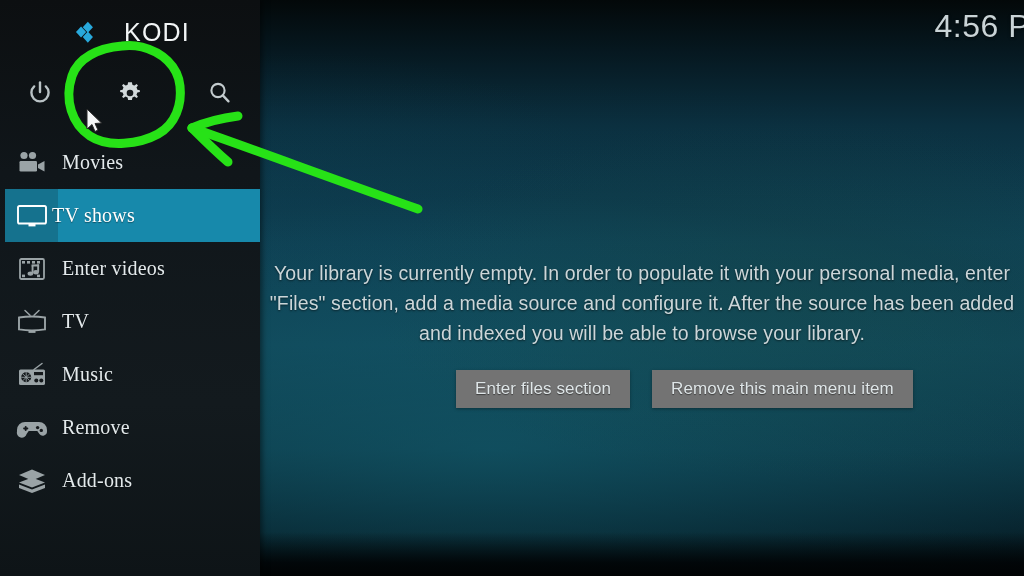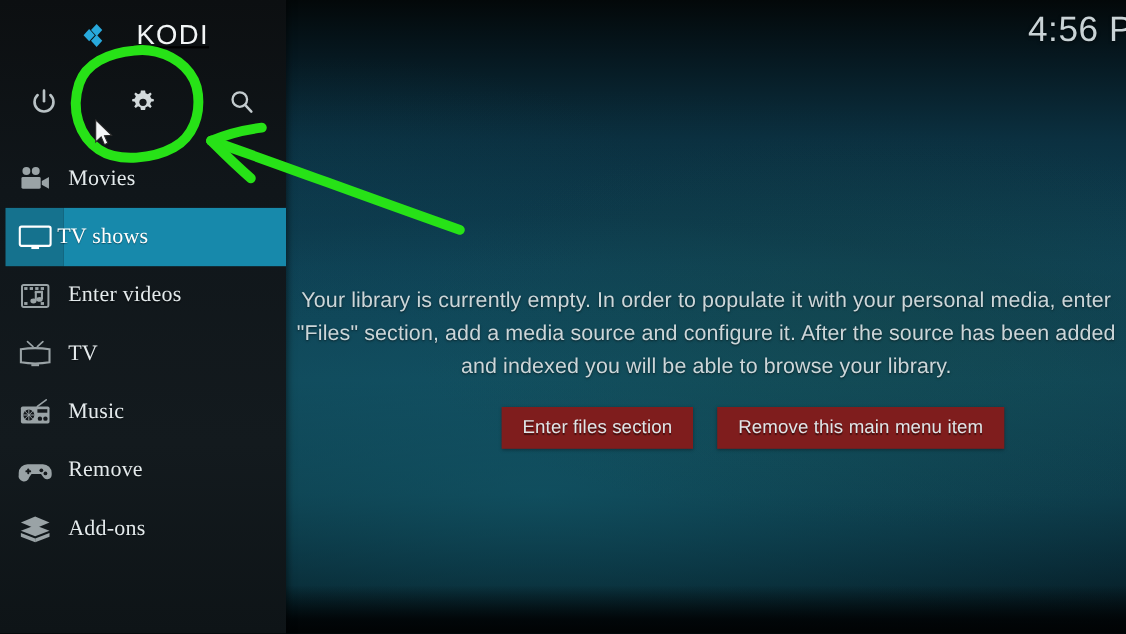--- a/index.html
+++ b/index.html
@@ -61,21 +61,21 @@
     width:748px;
     margin:0 auto 0 8px;
   }
   .btn-row {
     display:flex;
     gap:22px;
     margin-top:22px;
     margin-left:196px;
   }
   .kbtn {
-    background:#7f1d1d;
+    background:#737373;
     border:none;
     color:#dfe6e8;
     font-family:"Liberation Sans", sans-serif;
     font-size:17px;
     letter-spacing:0.1px;
     padding:0 19px;
     height:38px;
     line-height:38px;
     white-space:nowrap;
     cursor:pointer;
@@ -89,21 +89,20 @@
     left:0; top:0; width:260px; height:576px;
     background:linear-gradient(to bottom, #0c0f11 0%, #10161a 30%, #131a1e 70%, #0e1417 100%);
     box-shadow:2px 0 6px rgba(0,0,0,0.5);
   }
 
   .brand {
     position:absolute;
     left:0; top:0; width:260px; height:64px;
     display:flex; align-items:center; justify-content:center;
     gap:20px;
-    text-decoration:underline;
   }
   .brand-logo { width:34px; height:34px; display:block; }
   .brand-name {
     color:#f2f5f6;
     font-size:25px;
     font-weight:400;
     letter-spacing:1.2px;
   }
 
   .topicons {

